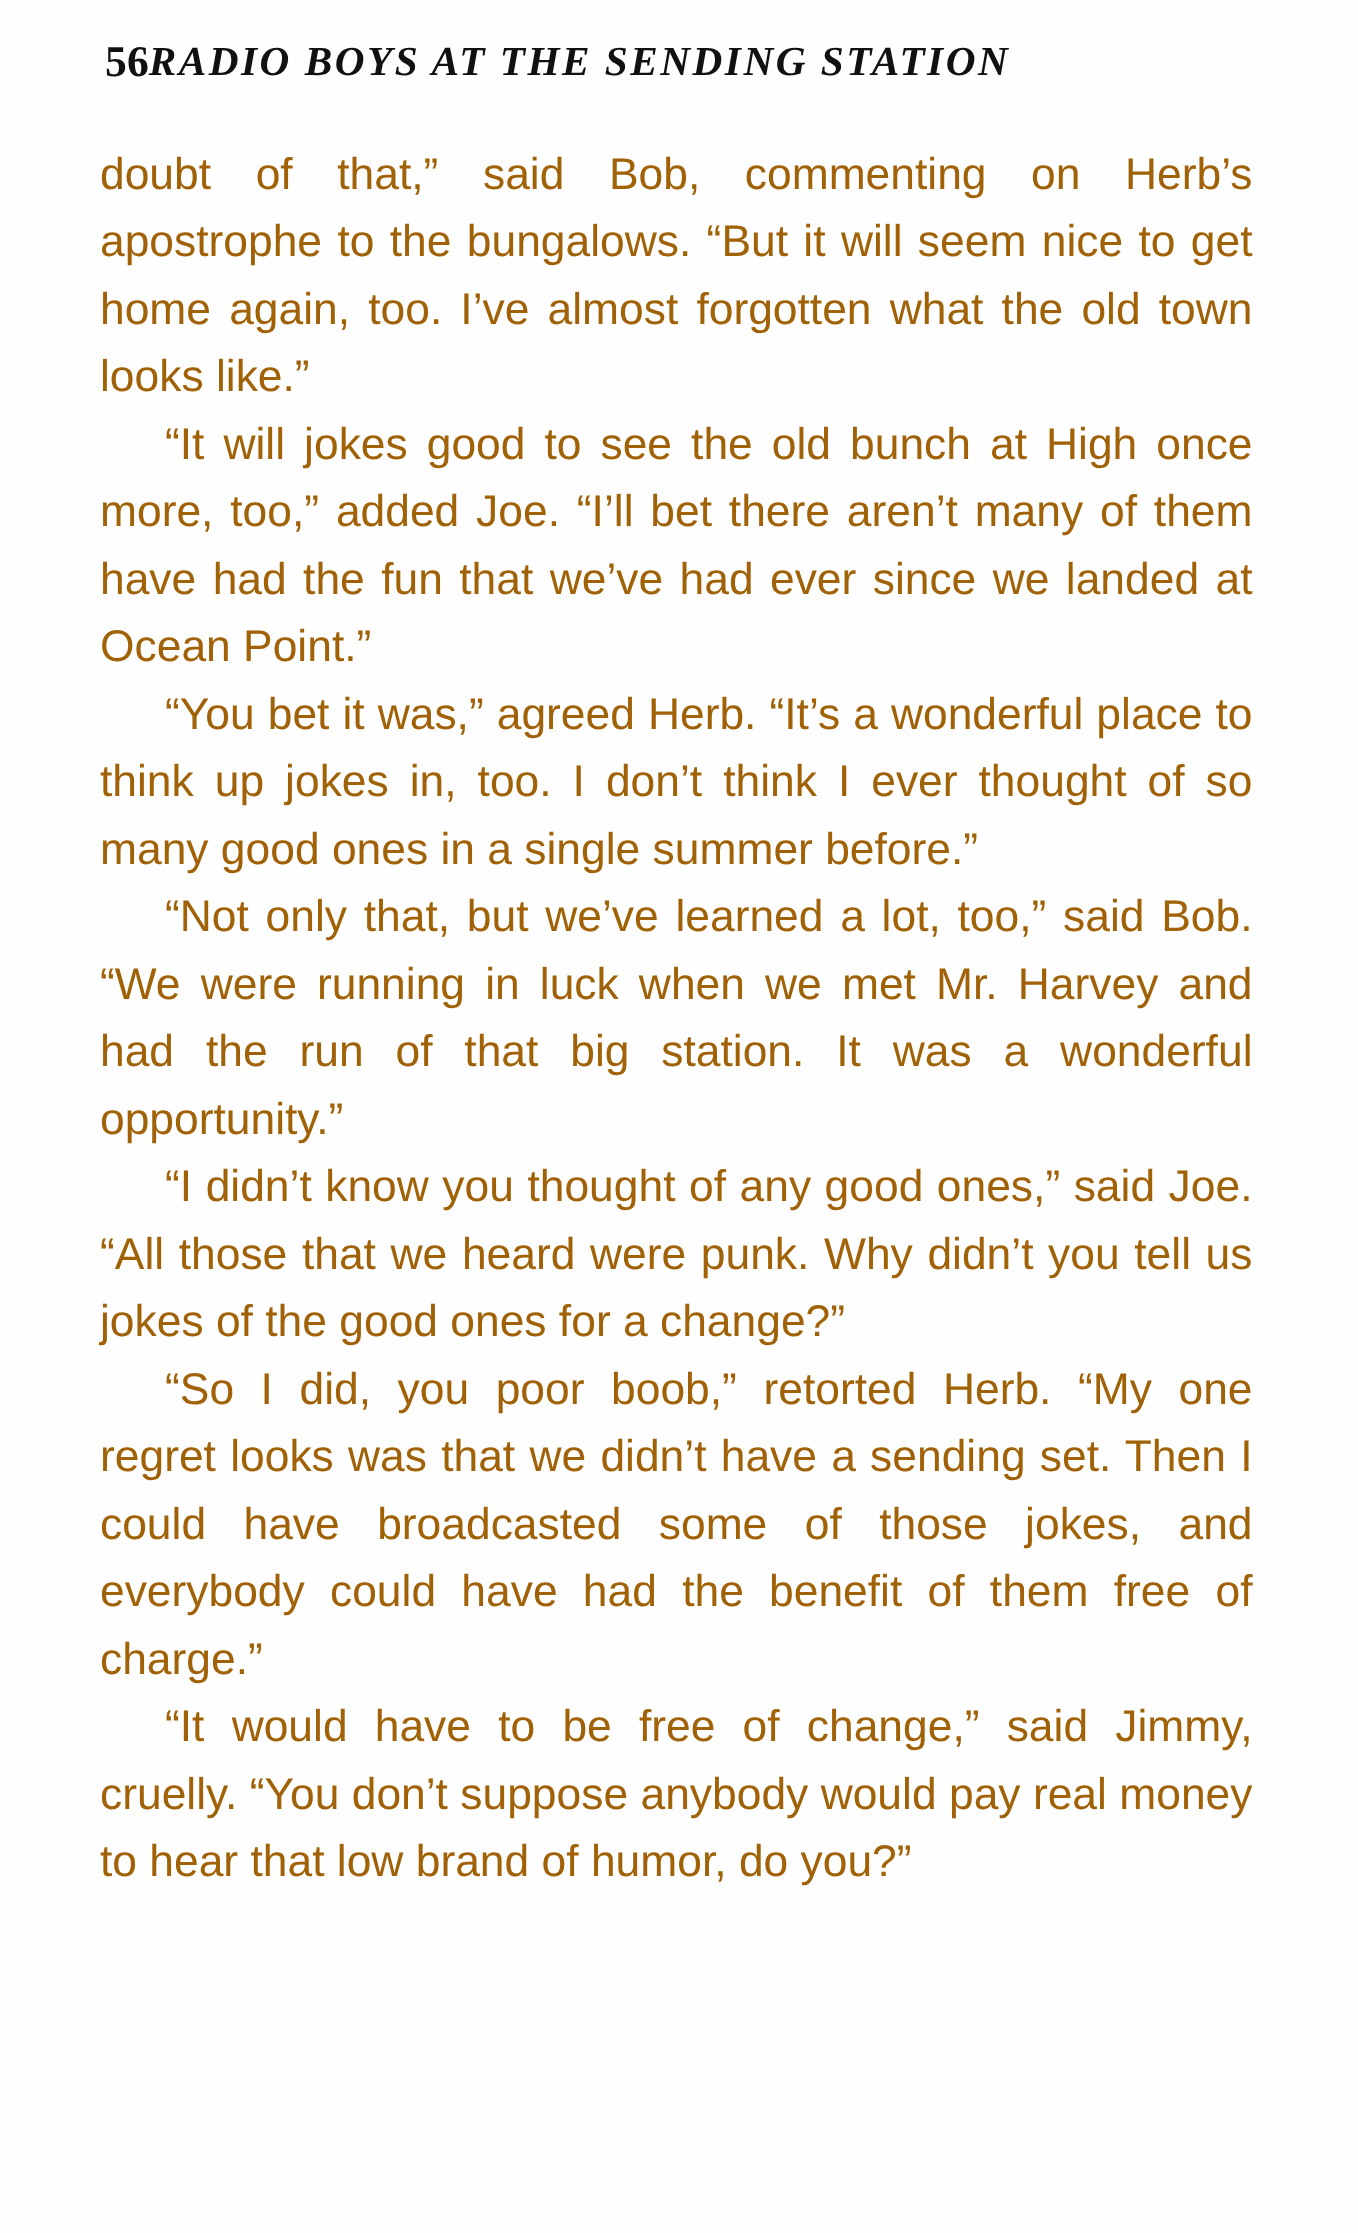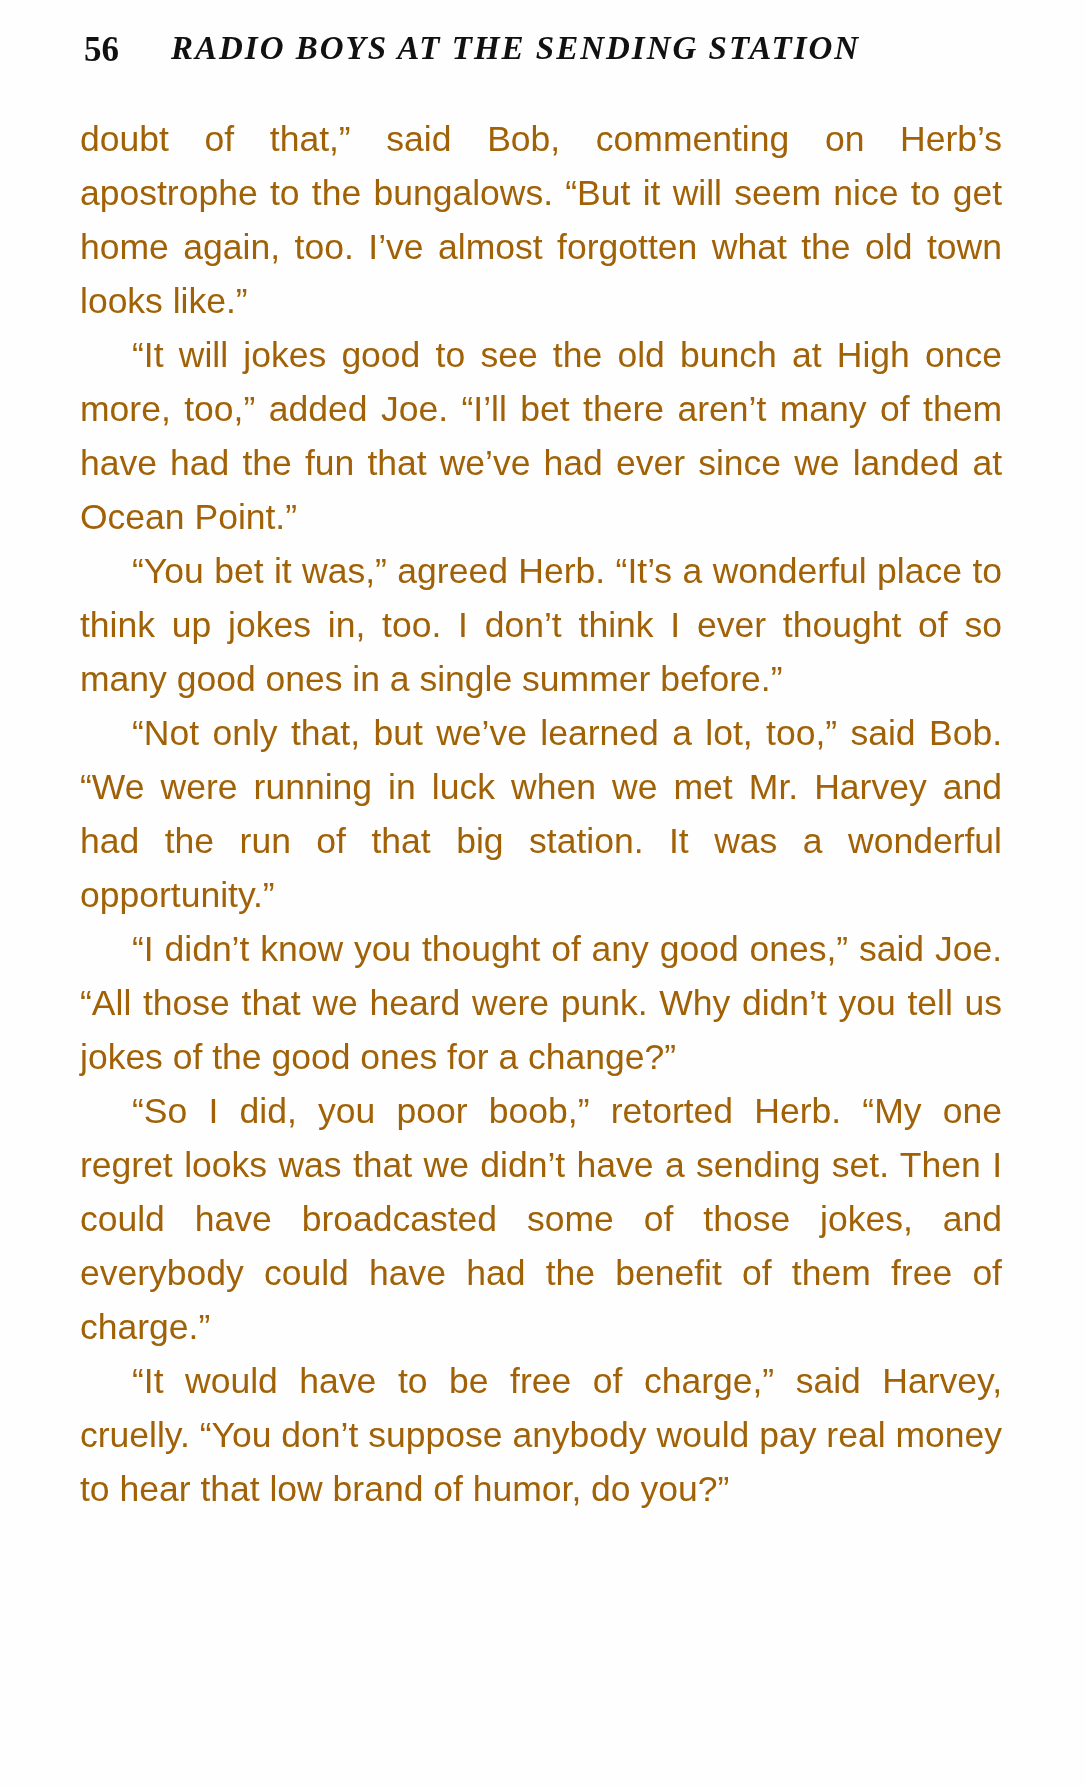--- a/index.html
+++ b/index.html
@@ -22,37 +22,36 @@
     width: 1086px;
     height: 1786px;
     background: #fefefe;
   }
   .header {
     position: absolute;
     left: 84px;
     top: 30px;
     width: 920px;
     display: flex;
-    align-items: flex-start;
+    align-items: center;
     white-space: nowrap;
   }
   .folio {
     font-family: "Liberation Serif", serif;
     font-weight: bold;
     font-size: 35px;
     letter-spacing: 0px;
     color: #111;
   }
   .running-head {
     font-family: "Liberation Serif", serif;
     font-style: italic;
     font-weight: bold;
     font-size: 33px;
     letter-spacing: 2.0px;
-    margin-left: 52px;
     color: #111;
   }
   .body-text {
     position: absolute;
     left: 80px;
     top: 112px;
     width: 922px;
     font-size: 35.5px;
     line-height: 54px;
     text-align: justify;
@@ -82,16 +81,16 @@
     <span class="running-head">RADIO BOYS AT THE SENDING STATION</span>
   </div>
 
   <div class="body-text">
     <p class="no-indent">doubt of that,” said Bob, commenting on Herb’s apostrophe to the bungalows.   “But it will seem nice to get home again, too.   I’ve almost forgotten what the old town looks like.”</p>
     <p>“It will jokes good to see the old bunch at High once more, too,” added Joe.   “I’ll bet there aren’t many of them have had the fun that we’ve had ever since we landed at Ocean Point.”</p>
     <p>“You bet it was,” agreed Herb.   “It’s a wonderful place to think up jokes in, too.   I don’t think I ever thought of so many good ones in a single summer before.”</p>
     <p>“Not only that, but we’ve learned a lot, too,” said Bob.   “We were running in luck when we met Mr. Harvey and had the run of that big station.   It was a wonderful opportunity.”</p>
     <p>“I didn’t know you thought of any good ones,” said Joe.   “All those that we heard were punk. Why didn’t you tell us jokes of the good ones for a change?”</p>
     <p>“So I did, you poor boob,” retorted Herb. “My one regret looks was that we didn’t have a sending set.   Then I could have broadcasted some of those jokes, and everybody could have had the benefit of them free of charge.”</p>
-    <p>“It would have to be free of charge,” said Harvey, cruelly.   “You don’t suppose anybody would pay real money to hear that low brand of humor, do you?”</p>
+    <p>“It would have to be free of change,” said Jimmy, cruelly.   “You don’t suppose anybody would pay real money to hear that low brand of humor, do you?”</p>
   </div>
 
 </div>
 
 </body></html>

